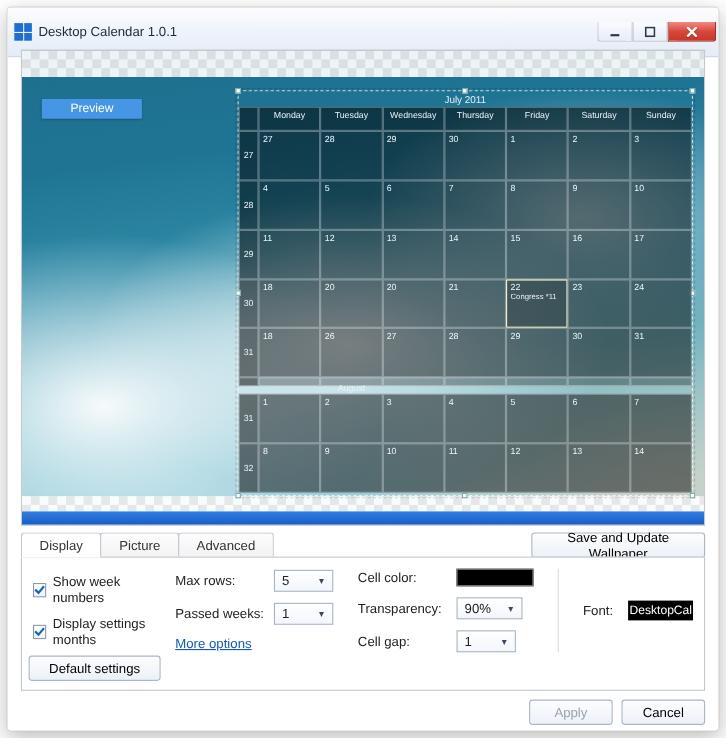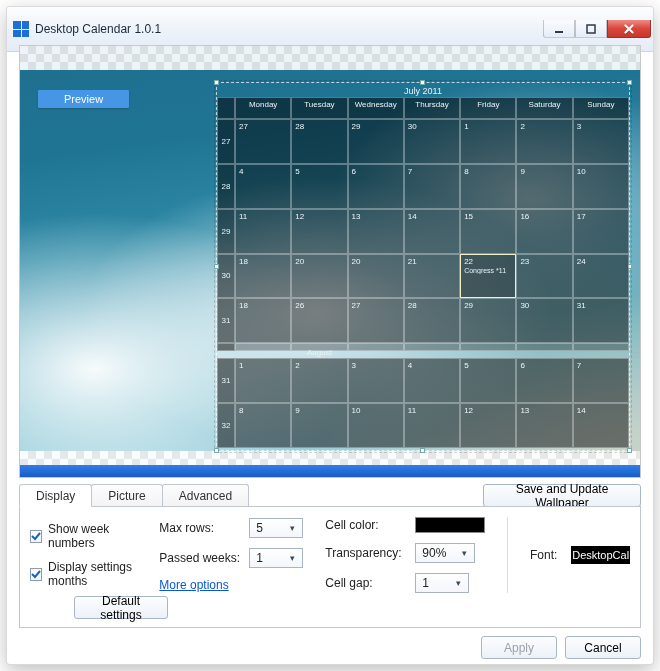--- a/index.html
+++ b/index.html
@@ -74,21 +74,21 @@
   .chk .box svg { width:10px; height:10px; }
   .kv { display:flex; align-items:center; gap:8px; }
   .kv label { width:82px; }
   .select, .combo { display:inline-flex; align-items:center; justify-content:space-between; height:20px; padding:0 4px 0 6px; border:1px solid #a8b4c4; background:linear-gradient(#fff,#f3f6fb); min-width:54px; }
   .combo.wide { min-width:60px; }
   .select .caret, .combo .caret { width:12px; text-align:center; color:#3a4a5e; font-size:9px; }
   .link { color:#0b57d0; text-decoration:underline; cursor:pointer; }
   .swatch { width:70px; height:16px; background:#000; border:1px solid #888; }
   .font-swatch { width:78px; height:18px; background:#000; color:#fff; display:flex; align-items:center; justify-content:center; font-size:11px; }
   .vdiv { width:1px; align-self:stretch; background:#d6dde6; }
-  .default-btn { position:absolute; left:6px; bottom:8px; width:94px; height:22px;margin-left:48px; }
+  .default-btn { position:absolute; left:6px; bottom:8px; width:120px; height:22px; }
 
   
   .footer { display:flex; justify-content:flex-end; gap:8px; padding-top:8px; }
   .btn { height:23px; padding:0 16px; border:1px solid #a9b6c8; background:linear-gradient(#fdfdfe,#ecf1f8); border-radius:3px; font-size:12px; min-width:76px; display:inline-flex; align-items:center; justify-content:center; }
   .btn[disabled] { color:#9aa2ad; }
   .btn.slim { min-width:0; padding:0 12px; }
 </style>
 </head>
 <body>
 

